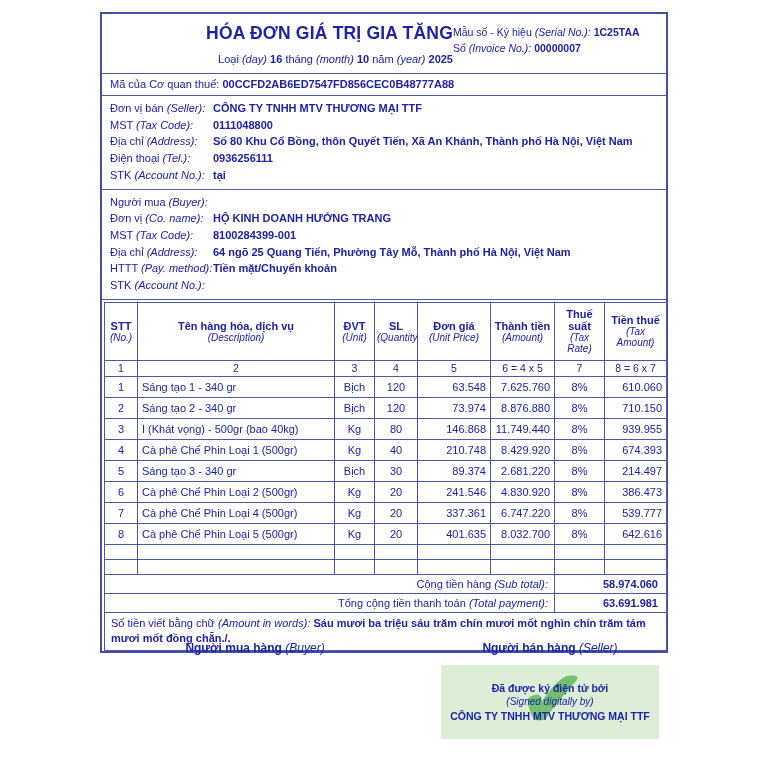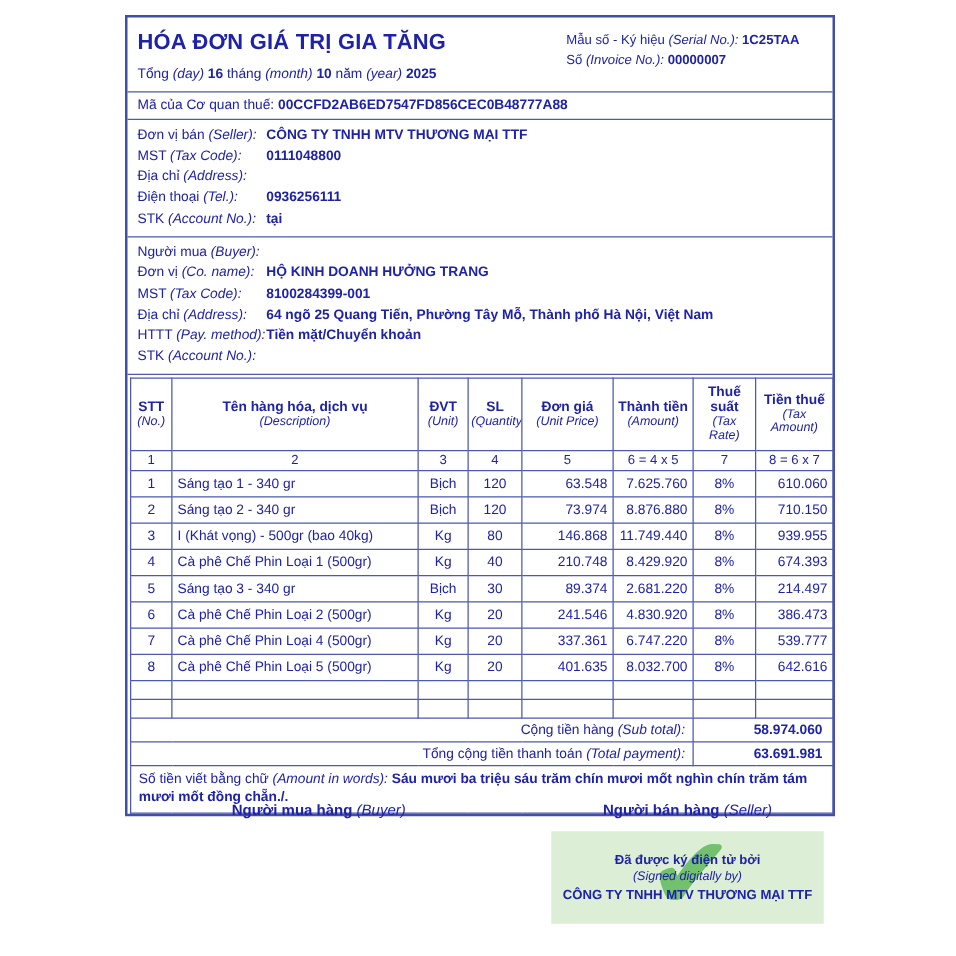--- a/index.html
+++ b/index.html
@@ -6,21 +6,21 @@
   html,body { background:#ffffff; }
   body { font-family:"Liberation Sans", sans-serif; color:#1e22a8; }
   .page { position:relative; width:765px; height:765px; background:#fff; overflow:hidden; }
 
   .invoice { position:absolute; left:100px; top:12px; width:568px; border:2px solid #434ea6; background:#fff; }
   .invoice section { border-top:1px solid #4d58b0; }
   .invoice section:first-child { border-top:none; }
 
   
   .hdr { display:grid; grid-template-columns:1fr 205px; padding:7px 8px 8px 8px; }
-  .title-block { text-align:left; padding-top:2px; }
+  .title-block { text-align:right; padding-top:2px; }
   .title { font-size:17.5px; font-weight:bold; letter-spacing:.2px; }
   .subtitle { font-size:13px; font-style:italic; margin-top:1px; }
   .date-line { font-size:11px; margin-top:9px; }
   .serial-block { font-size:10.5px; line-height:1.55; padding-top:3px; }
   .it { font-style:italic; }
   .bd { font-weight:bold; }
 
   
   .taxauth { padding:4px 8px 5px 8px; font-size:11px; }
 
@@ -62,21 +62,21 @@
 </head>
 <body>
 
 <div class="page">
   <div class="invoice">
 
     <section class="hdr">
       <div class="title-block">
         <div class="title">HÓA ĐƠN GIÁ TRỊ GIA TĂNG</div>
         <div class="date-line">
-          <span>Tổng</span>
+          <span>Loại</span>
           <span class="it">(day)</span>
           <span class="bd">16</span>
           <span>tháng</span>
           <span class="it">(month)</span>
           <span class="bd">10</span>
           <span>năm</span>
           <span class="it">(year)</span>
           <span class="bd">2025</span>
         </div>
       </div>
@@ -103,20 +103,21 @@
       <div class="frow">
         <span class="lbl"><span>Đơn vị bán</span> <span class="it">(Seller):</span></span>
         <span class="val">CÔNG TY TNHH MTV THƯƠNG MẠI TTF</span>
       </div>
       <div class="frow">
         <span class="lbl"><span>MST</span> <span class="it">(Tax Code):</span></span>
         <span class="val">0111048800</span>
       </div>
       <div class="frow">
         <span class="lbl"><span>Địa chỉ</span> <span class="it">(Address):</span></span>
+        <span class="val">Số 80 Khu Cổ Bồng, thôn Quyết Tiến, Xã An Khánh, Thành phố Hà Nội, Việt Nam</span>
       </div>
       <div class="frow">
         <span class="lbl"><span>Điện thoại</span> <span class="it">(Tel.):</span></span>
         <span class="val">0936256111</span>
       </div>
       <div class="frow">
         <span class="lbl"><span>STK</span> <span class="it">(Account No.):</span></span>
         <span class="val">tại</span>
       </div>
     </section>

